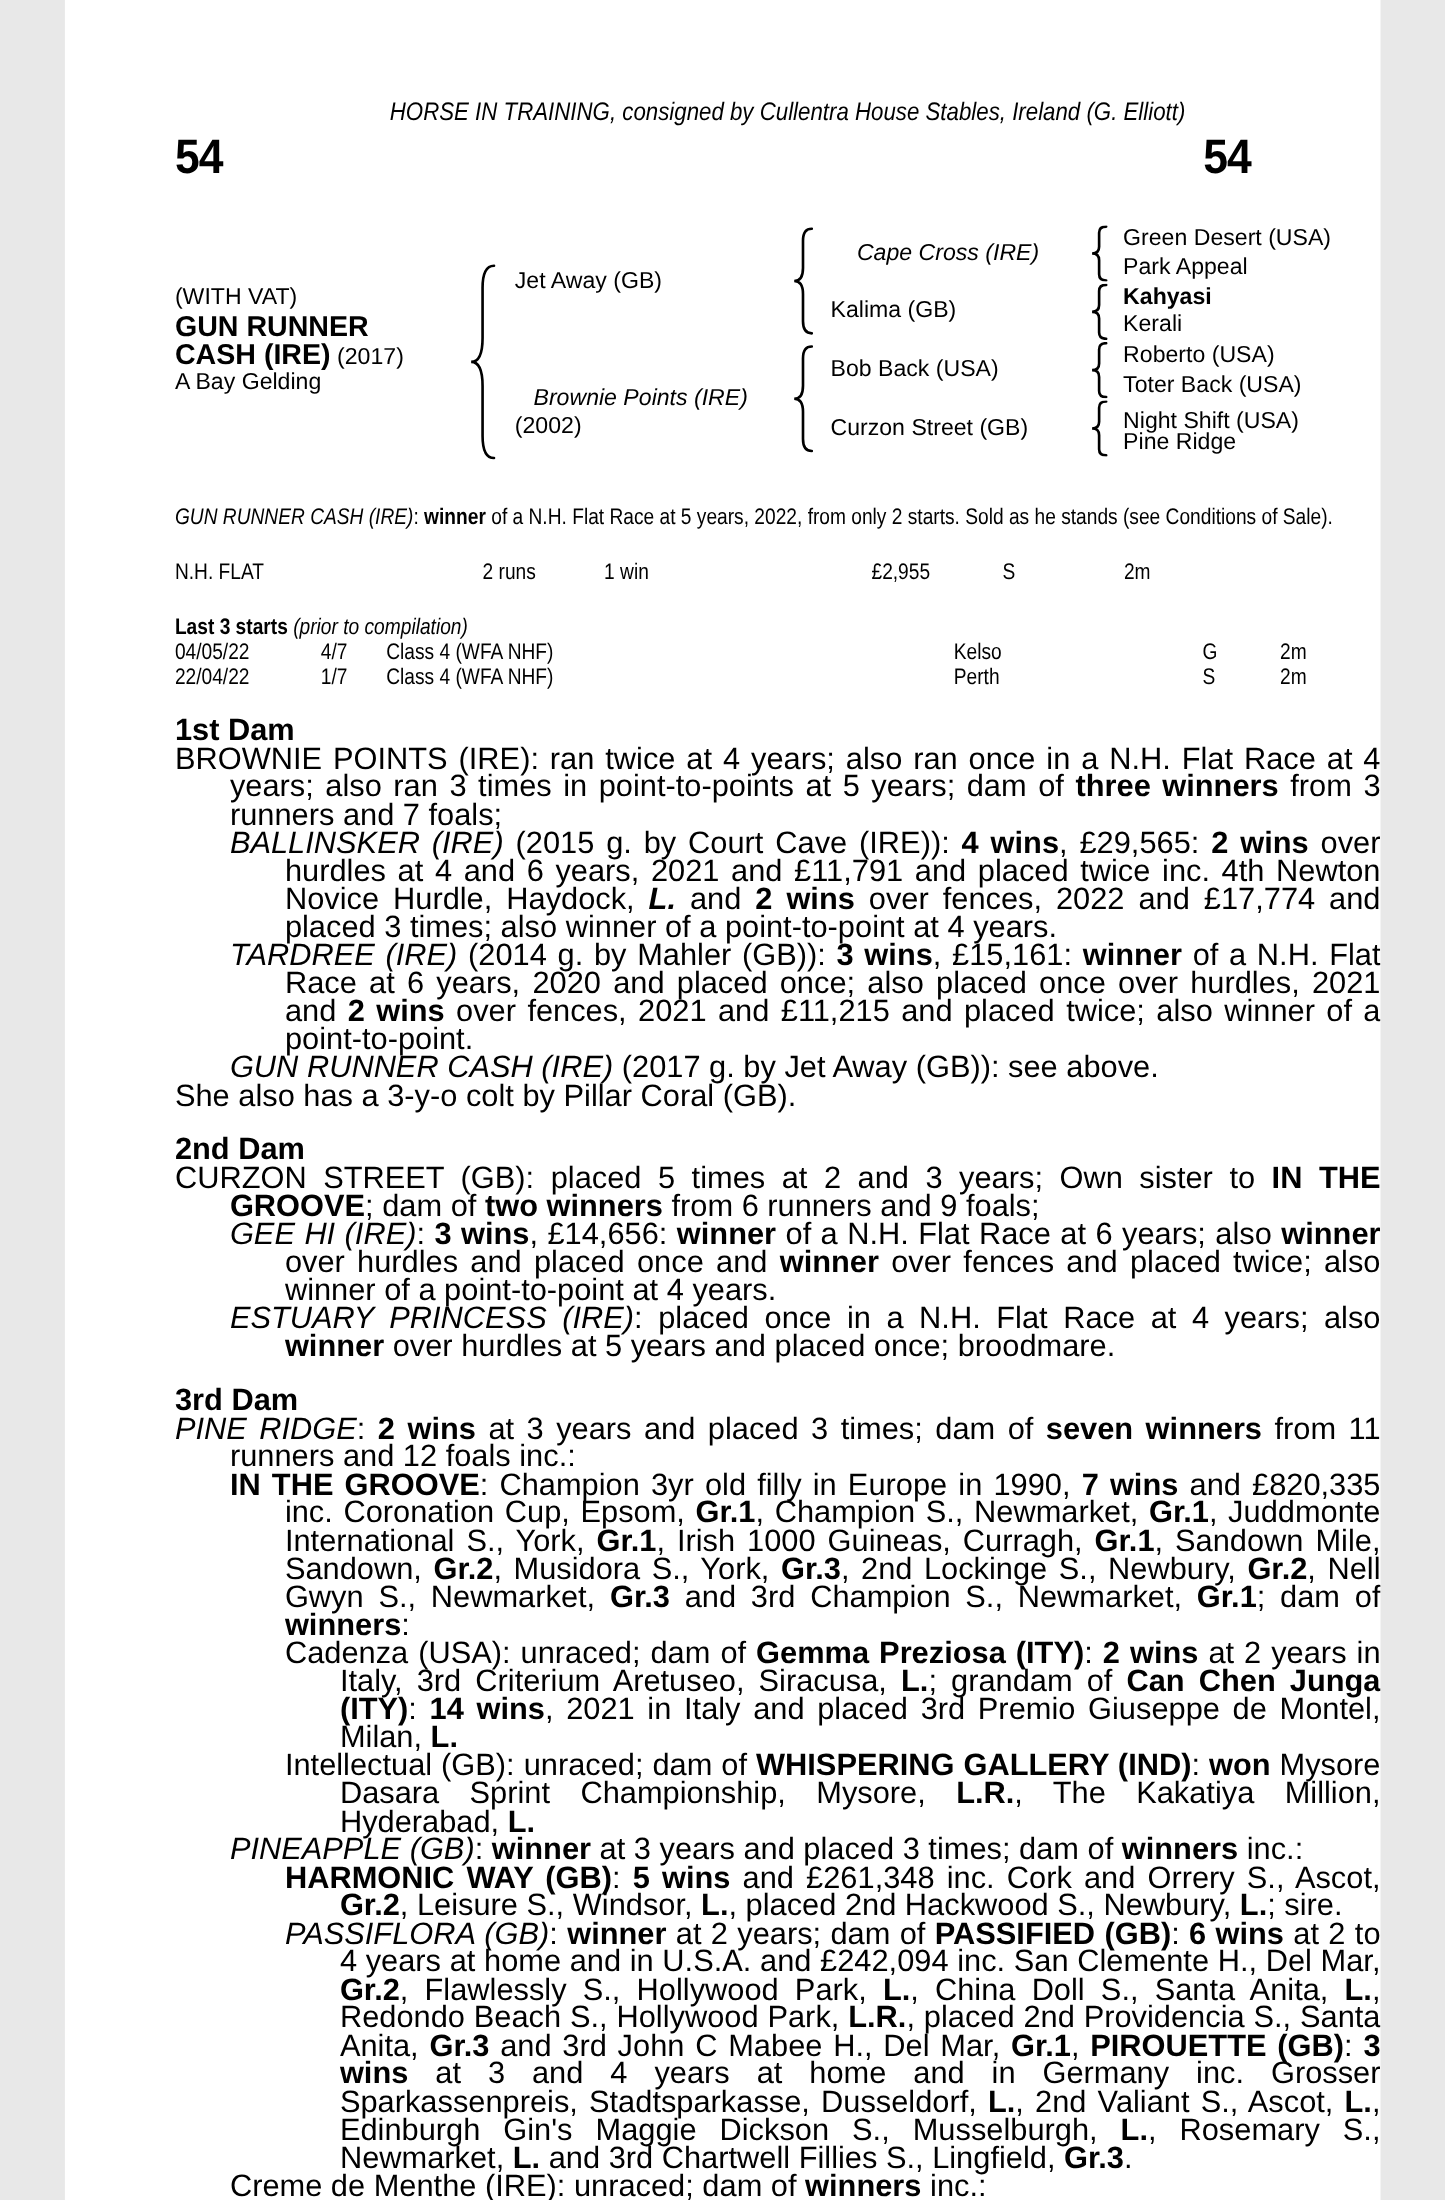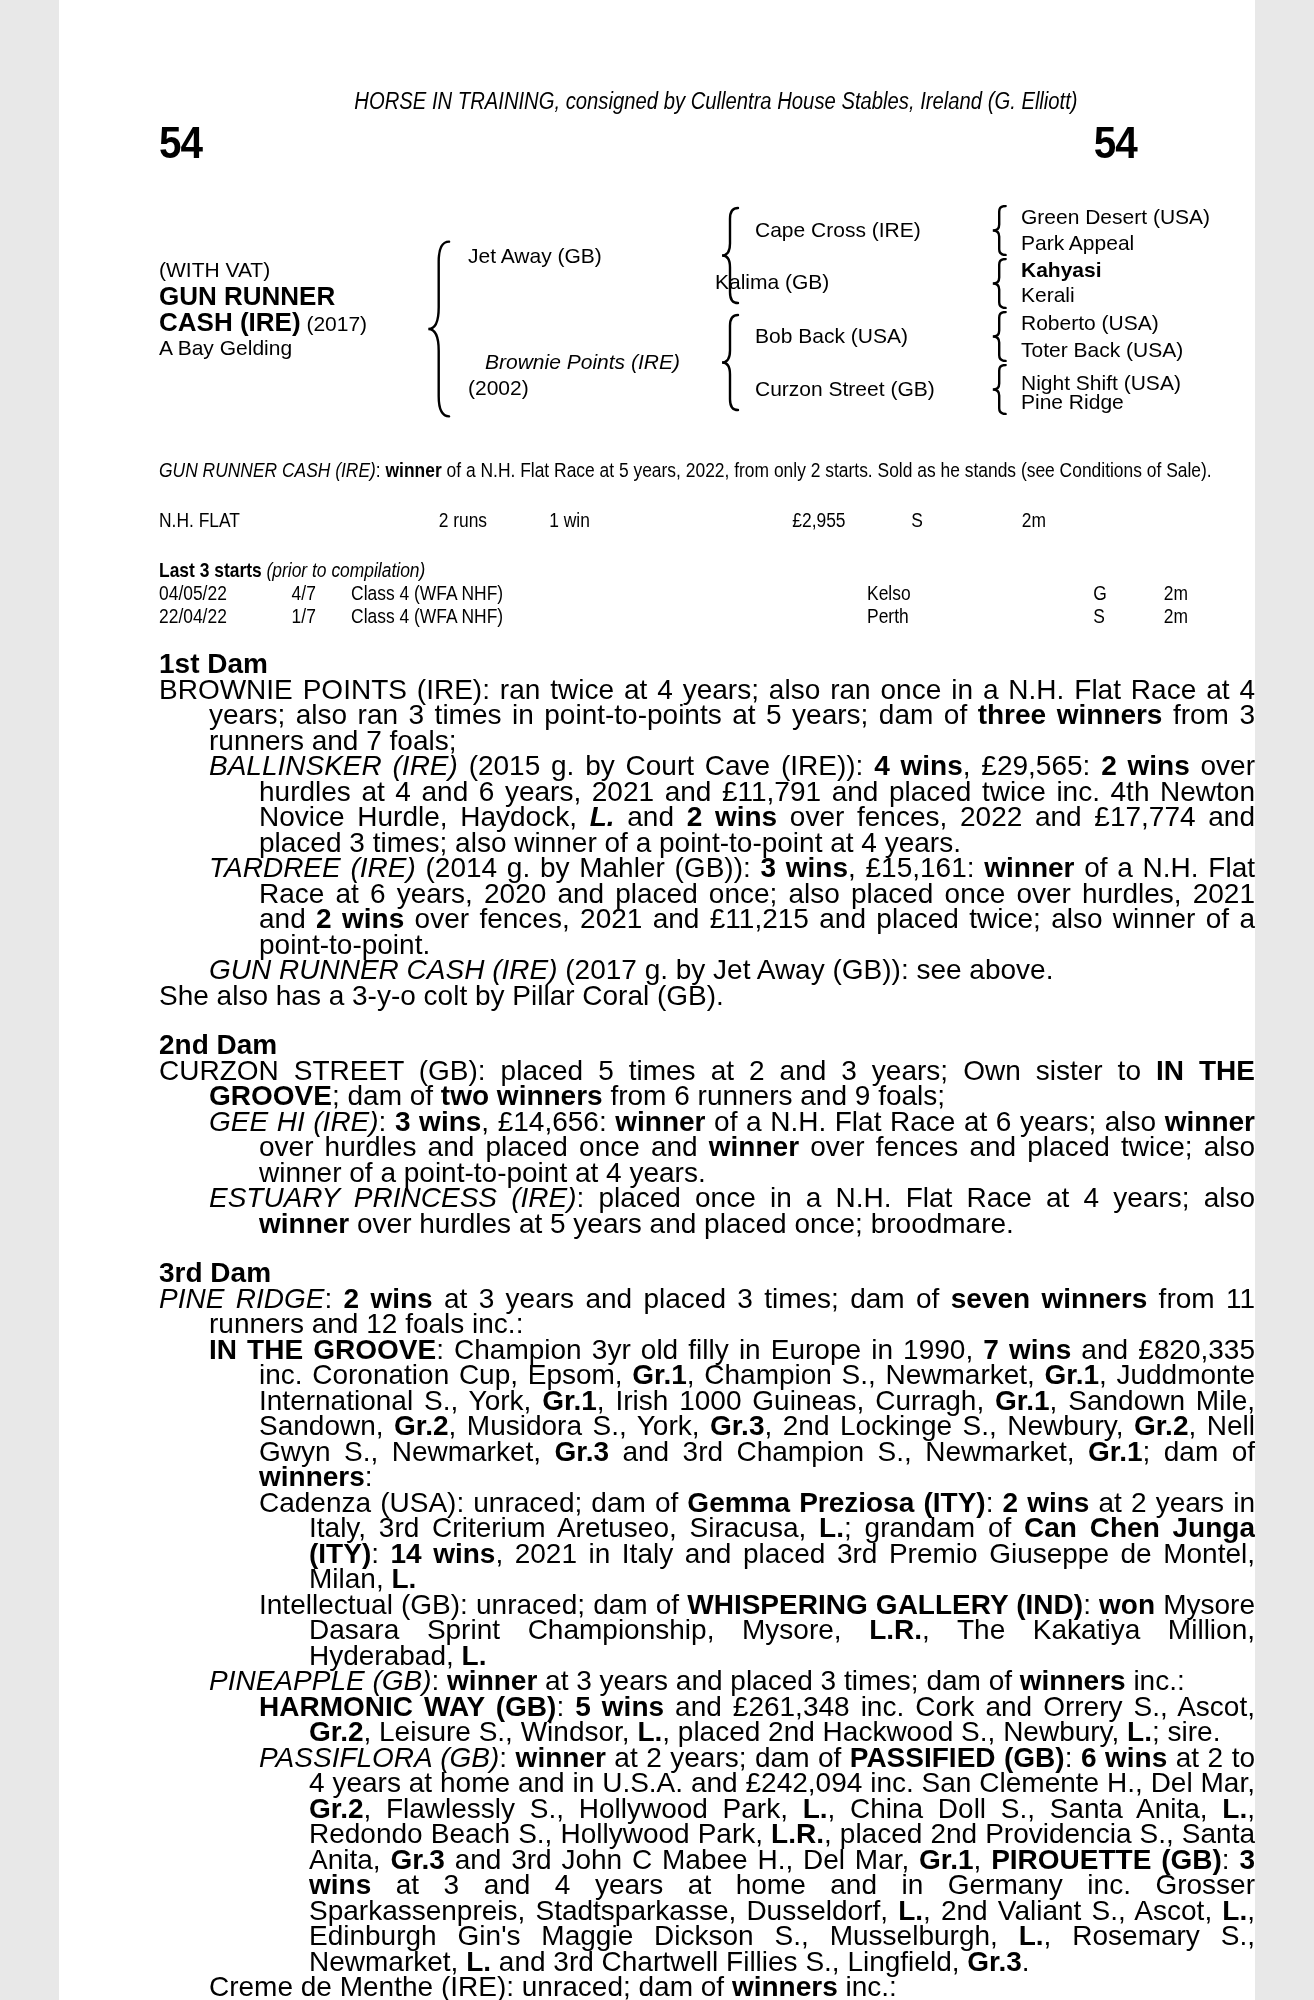--- a/index.html
+++ b/index.html
@@ -72,22 +72,22 @@
     <div class="brace" style="left:662px;top:206px;width:20px;height:99px;">
       <svg viewBox="0 0 20 100" preserveAspectRatio="none">
           <path d="M 17 2 Q 9 2 9 13 L 9 38 Q 9 50 1 50 Q 9 50 9 62 L 9 87 Q 9 98 17 98" fill="none" stroke="#000" stroke-width="2.4" stroke-linecap="round" vector-effect="non-scaling-stroke"></path>
         </svg>
     </div>
     <div class="brace" style="left:662px;top:313px;width:20px;height:99px;">
       <svg viewBox="0 0 20 100" preserveAspectRatio="none">
           <path d="M 17 2 Q 9 2 9 13 L 9 38 Q 9 50 1 50 Q 9 50 9 62 L 9 87 Q 9 98 17 98" fill="none" stroke="#000" stroke-width="2.4" stroke-linecap="round" vector-effect="non-scaling-stroke"></path>
         </svg>
     </div>
-    <div class="abs" style="left:696px;top:217px;">Cape Cross (IRE)</div>
-    <div class="abs" style="left:656px;top:269px;">Kalima (GB)</div>
+    <div class="abs" style="left:720px;top:217px;font-style:italic;">Cape Cross (IRE)</div>
+    <div class="abs" style="left:696px;top:269px;">Kalima (GB)</div>
     <div class="abs" style="left:696px;top:323px;">Bob Back (USA)</div>
     <div class="abs" style="left:696px;top:376px;">Curzon Street (GB)</div>
 
     <div class="brace" style="left:933px;top:205px;width:16px;height:51px;">
       <svg viewBox="0 0 20 100" preserveAspectRatio="none">
           <path d="M 17 2 Q 9 2 9 13 L 9 38 Q 9 50 1 50 Q 9 50 9 62 L 9 87 Q 9 98 17 98" fill="none" stroke="#000" stroke-width="2.4" stroke-linecap="round" vector-effect="non-scaling-stroke"></path>
         </svg>
     </div>
     <div class="brace" style="left:933px;top:258px;width:16px;height:51px;">
       <svg viewBox="0 0 20 100" preserveAspectRatio="none">

